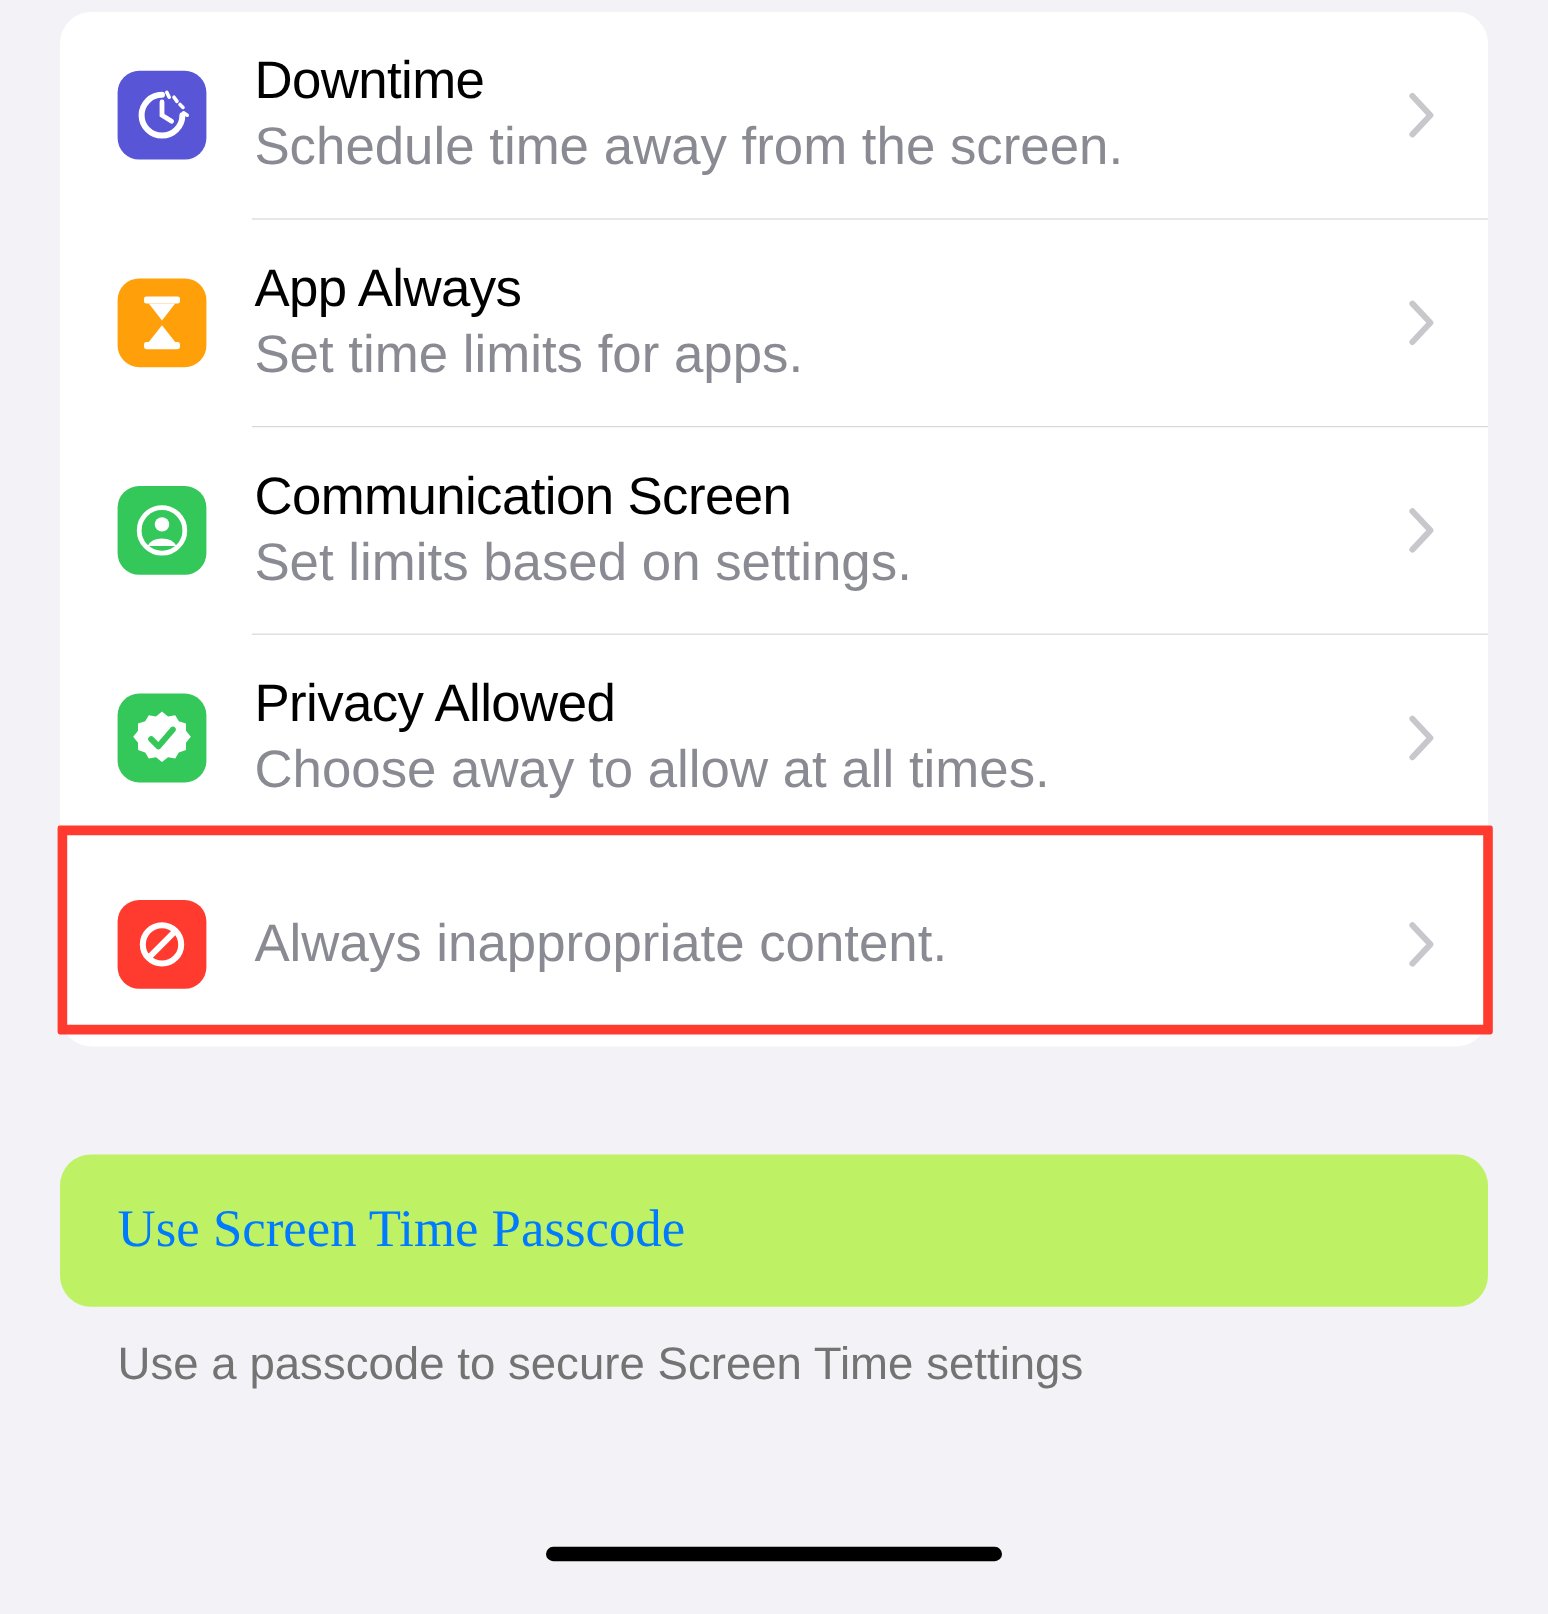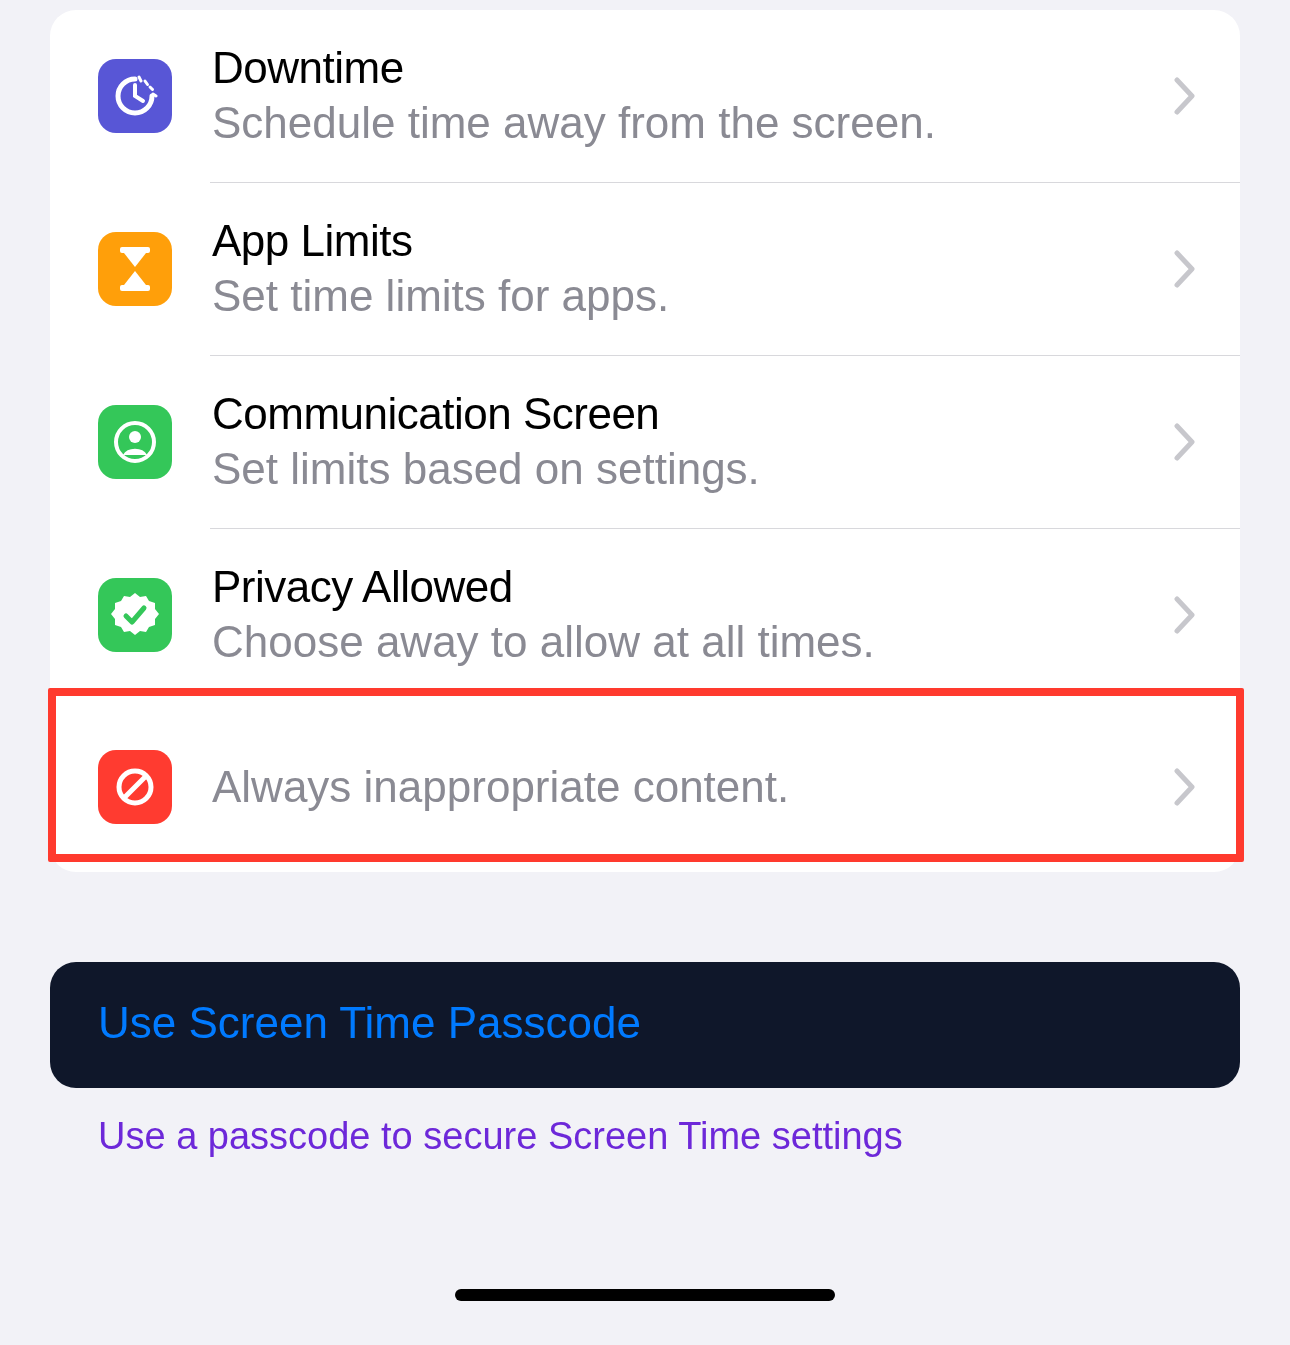--- a/index.html
+++ b/index.html
@@ -88,36 +88,37 @@
     position: absolute;
     border: 8px solid #ff3a2e;
     box-sizing: border-box;
     border-radius: 2px;
     pointer-events: none;
     z-index: 5;
   }
 
   
   .group2 {
-    background: #0f172a;
+    background: #bef264;
     border-radius: 26px;
     margin: 90px 50px 0 50px;
     overflow: hidden;
+    font-family: Liberation Serif, serif;
   }
   .passcode-row {
     padding: 36px 48px 40px 48px;
     font-size: 44px;
     color: #007aff;
   }
 
   .footer-note {
     margin: 26px 50px 0 50px;
     padding: 0 48px;
     font-size: 38px;
-    color: #6d28d9;
+    color: #737373;
     line-height: 1.2;
   }
 
   
   .home-indicator {
     position: absolute;
     left: 50%;
     transform: translateX(-50%);
     bottom: 8px;
     width: 380px;
@@ -168,21 +169,21 @@
     <div class="row">
       <div class="icon-box ic-orange">
         <svg width="42" height="48" viewBox="0 0 42 48" fill="#fff">
           <rect x="6" y="2" width="30" height="6" rx="2"></rect>
           <rect x="6" y="40" width="30" height="6" rx="2"></rect>
           <path d="M10 8 h22 l-11 14 z"></path>
           <path d="M10 40 h22 l-11 -14 z"></path>
         </svg>
       </div>
       <div class="text">
-        <div class="title">App Limits</div>
+        <div class="title">App Always</div>
         <div class="sub">Set time limits for apps.</div>
       </div>
       <div class="chevron">
         <svg width="22" height="38" viewBox="0 0 22 38">
             <polyline points="3,3 18,19 3,35" fill="none" stroke="#c7c7cc" stroke-width="5" stroke-linecap="round" stroke-linejoin="round"></polyline>
           </svg>
       </div>
       <div class="sep"></div>
     </div>
 

